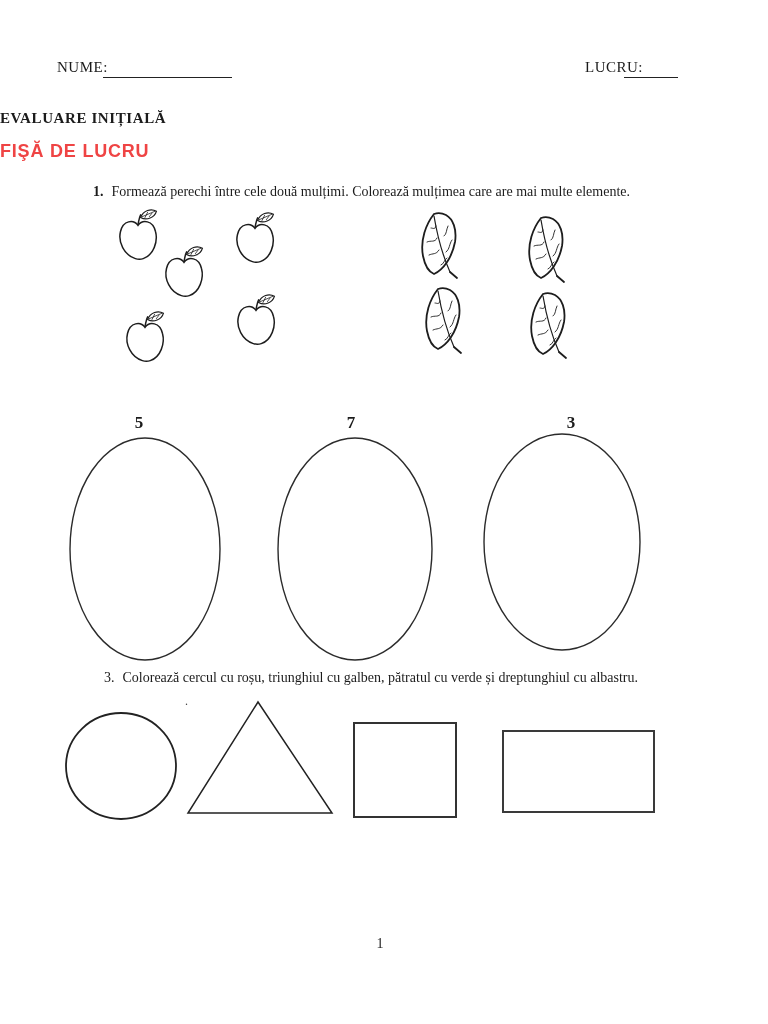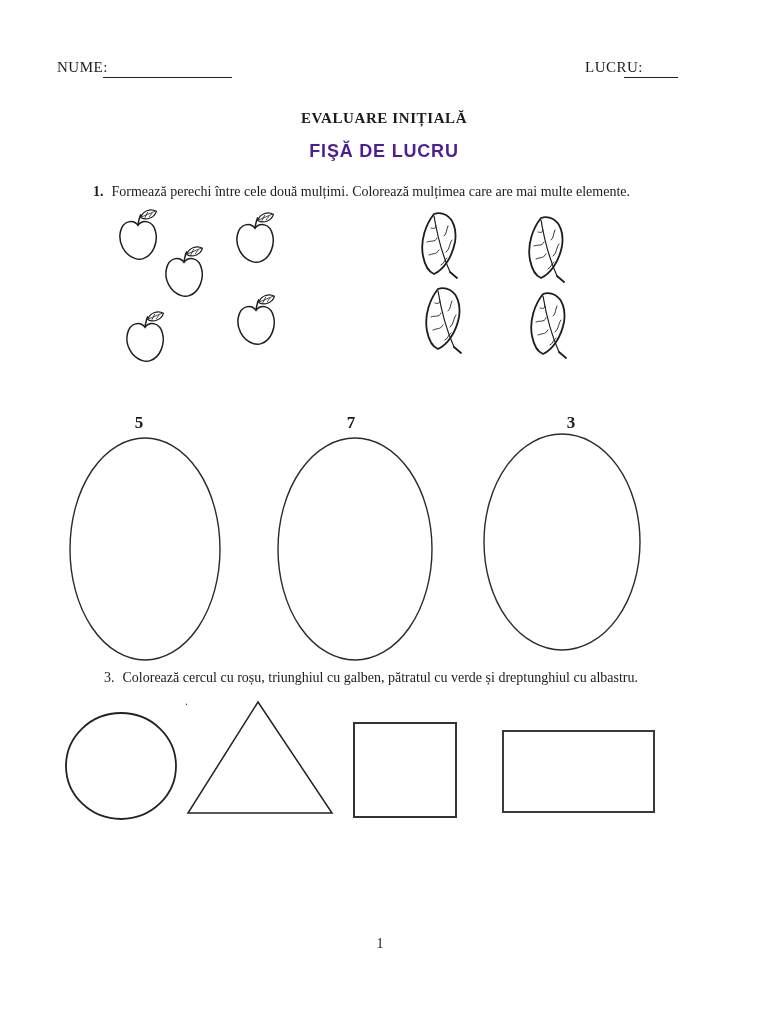--- a/index.html
+++ b/index.html
@@ -8,25 +8,25 @@
     background:#ffffff;overflow:hidden;
     font-family:"Liberation Serif","DejaVu Serif",serif;
     color:#1b1b1b;
   }
   .abs{position:absolute;}
   
   .hdr-label{font-size:15px;letter-spacing:0.5px;}
   .blank-line{display:inline-block;border-bottom:1.5px solid #222;height:14px;vertical-align:bottom;}
   
   .title{
-    width:768px;text-align:center;font-weight:bold;font-size:15px;letter-spacing:0.6px;
+    width:768px;font-weight:bold;font-size:15px;letter-spacing:0.6px;
   }
   .subtitle{
-    width:768px;text-align:center;font-weight:bold;font-size:18px;letter-spacing:0.8px;
-    font-family:"Liberation Sans","DejaVu Sans",sans-serif;color:#4c1d95;
+    width:768px;text-align:left;font-weight:bold;font-size:18px;letter-spacing:0.8px;
+    font-family:"Liberation Sans","DejaVu Sans",sans-serif;color:#ef4444;
   }
   
   .task-row{font-size:14px;white-space:nowrap;}
   .task-num{display:inline-block;}
   .task-num.bold{font-weight:bold;}
   .task-text{display:inline-block;margin-left:8px;}
   
   svg{display:block;}
   .count-label{font-size:17px;font-weight:bold;transform:translateX(-50%);}
   .square-shape{border:2px solid #333;background:transparent;}

